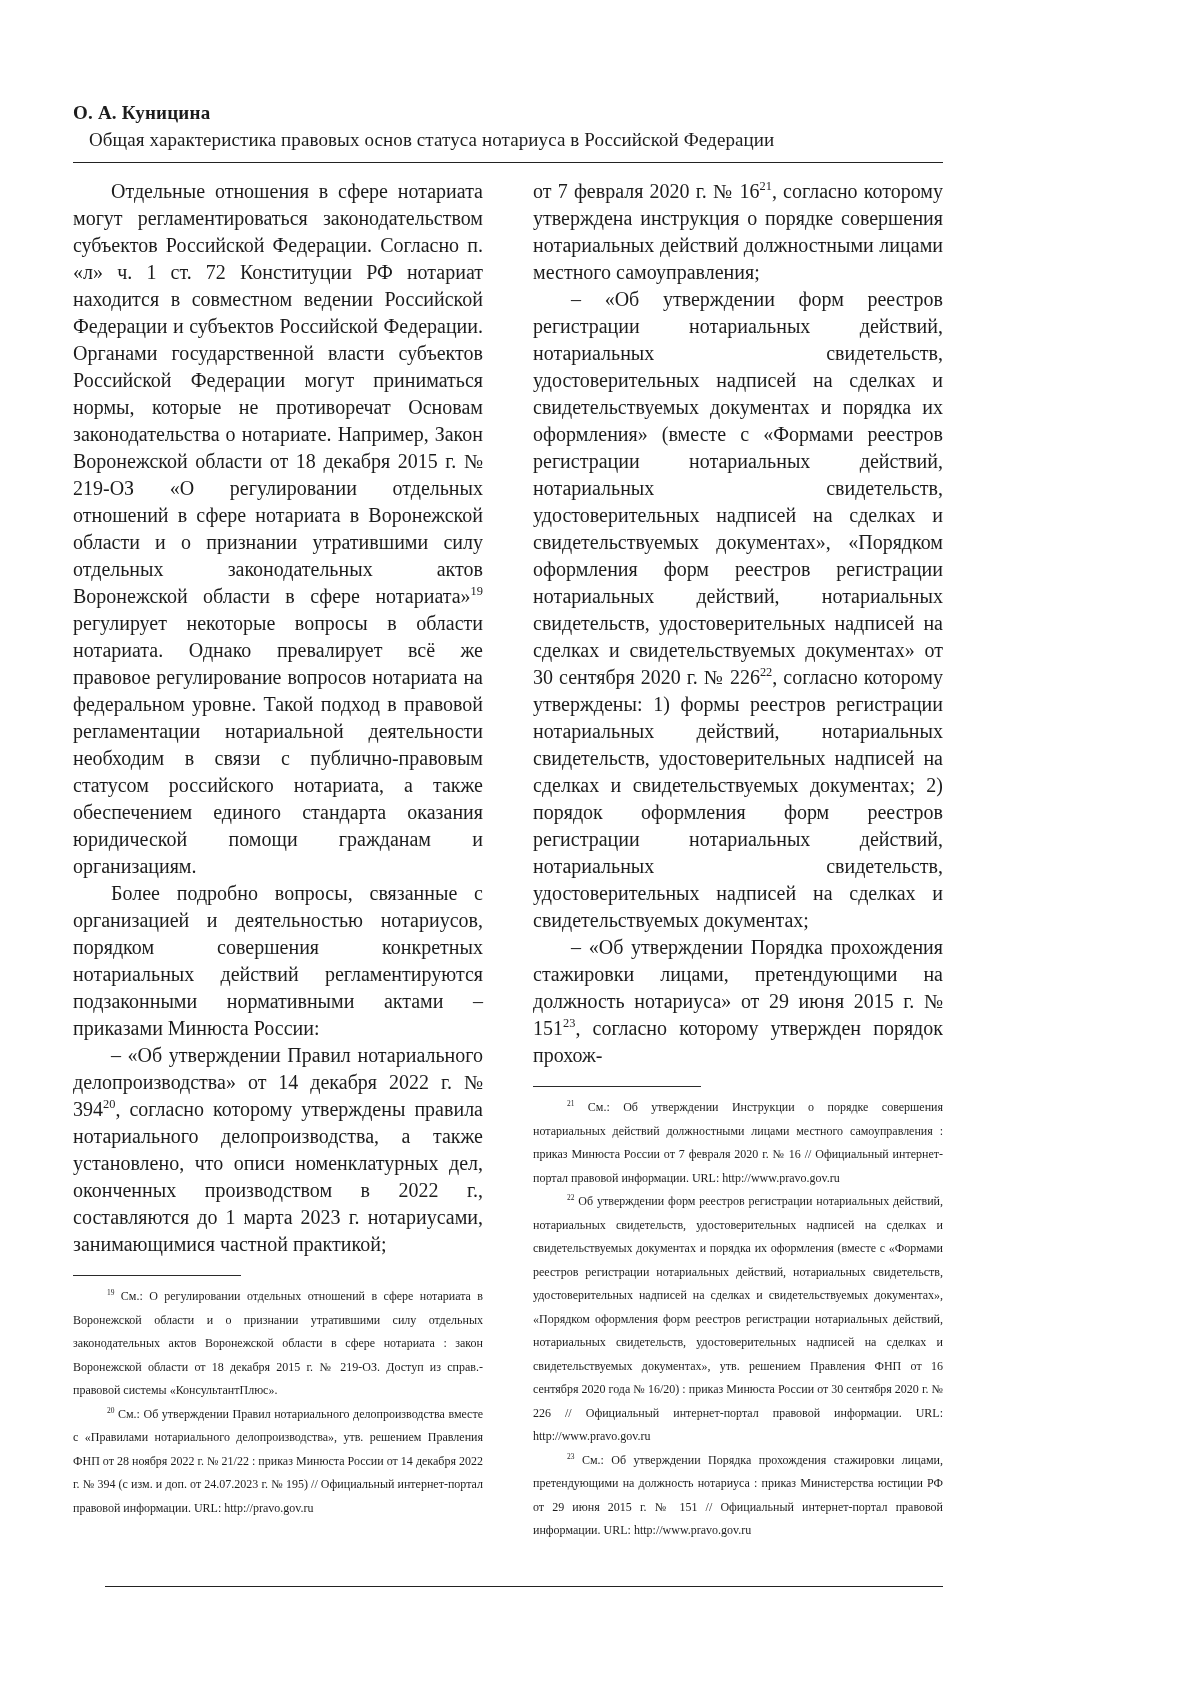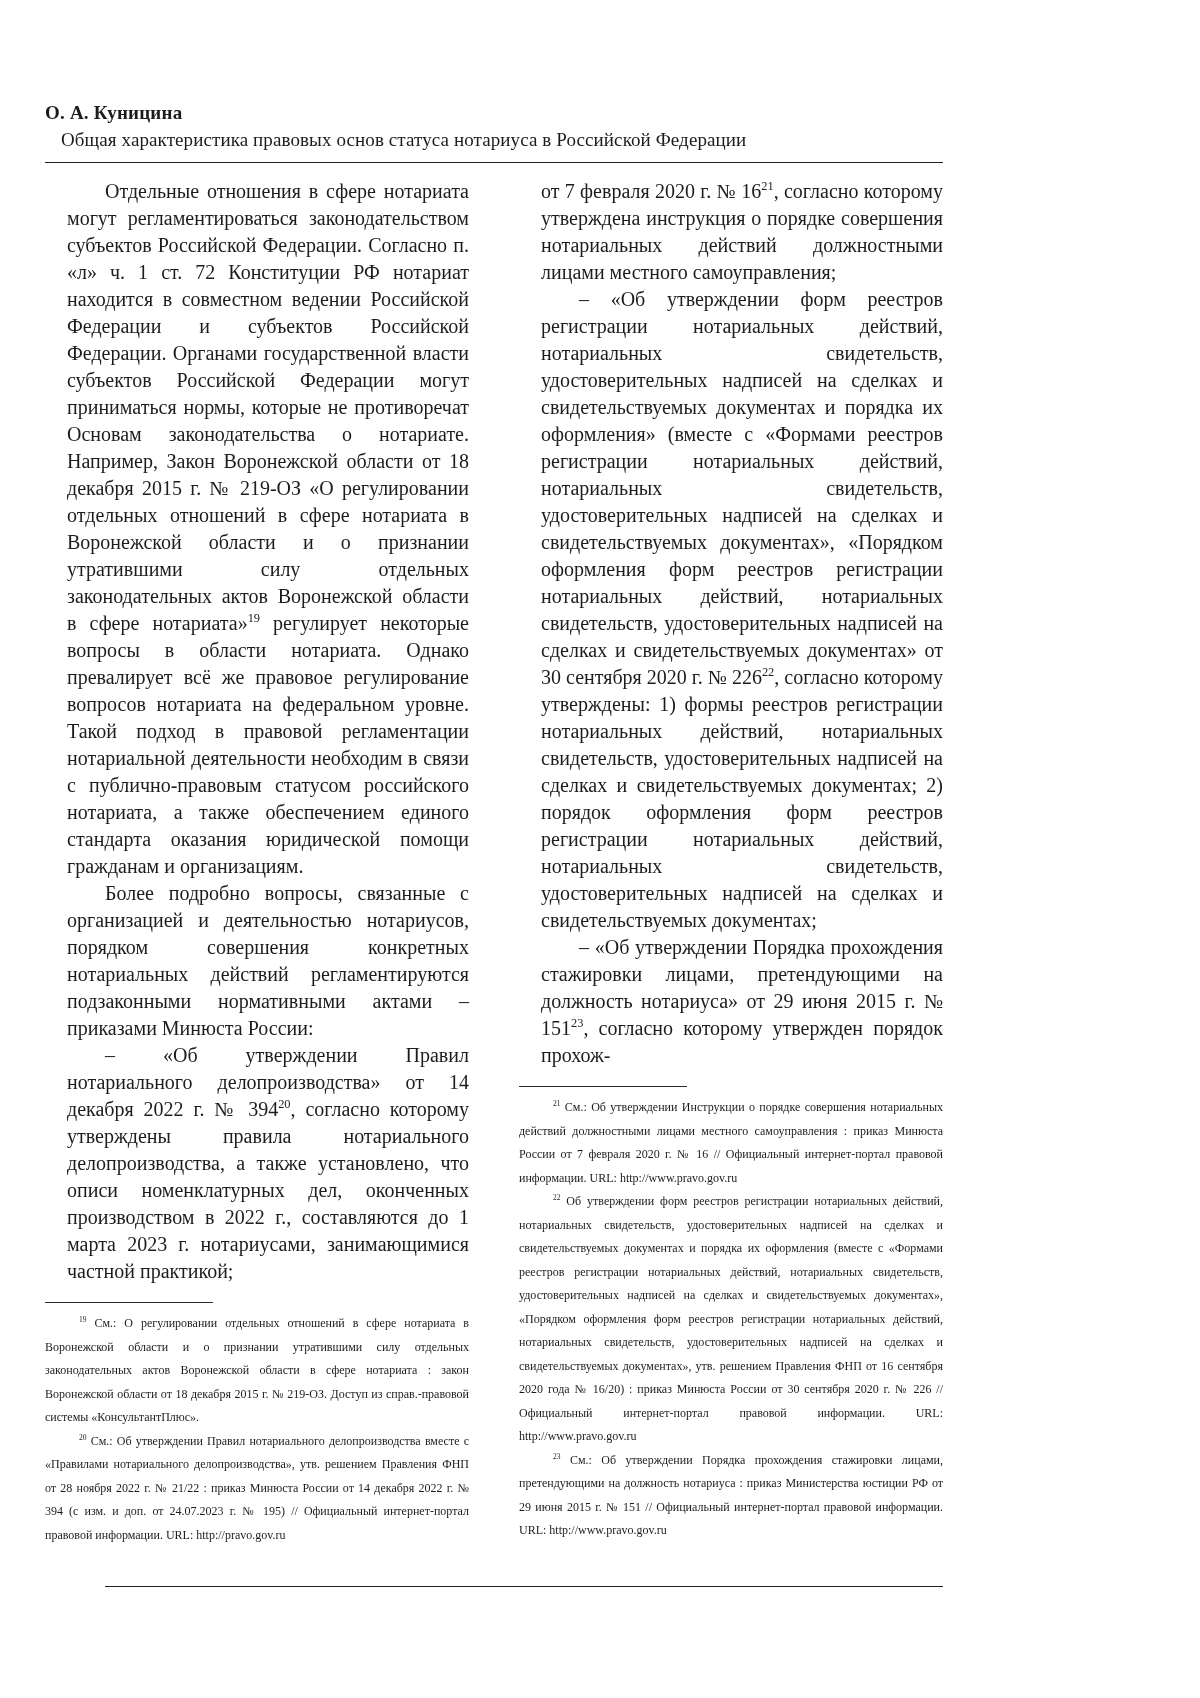--- a/index.html
+++ b/index.html
@@ -7,35 +7,35 @@
   body {
     width:1200px; height:1698px;
     font-family:"Liberation Serif","DejaVu Serif",serif;
     color:#1c1c1c;
     overflow:hidden;
   }
   .page {
     position:relative;
     width:1048px; height:1698px;
     background:#fff;
-    padding:102px 105px 0 45px;
+    padding:102px 105px 0 73px;
   }
   
   .author { font-size:19px; font-weight:bold; letter-spacing:0.2px; }
   .running-title { font-size:19px; margin-top:5px; letter-spacing:0.1px;margin-left:16px; }
   .header-rule { border-top:1.5px solid #222; margin-top:11px; }
 
   
   .columns { display:flex; gap:50px; margin-top:15px; }
   .column { width:470px; }
 
   .para {
     font-size:20px; line-height:27px;
     text-align:justify; text-indent:38px;
-    hyphens:auto;margin-left:22px; -webkit-hyphens:auto;
+    hyphens:auto; -webkit-hyphens:auto;
   }
   .para.no-indent { text-indent:0; }
 
   .footnote-rule {
     width:168px; border-top:1px solid #2a2a2a;
     margin:17px 0 9px 0;
   }
   .footnote {
     font-size:12px; line-height:23.5px;
     text-align:justify; text-indent:34px;

